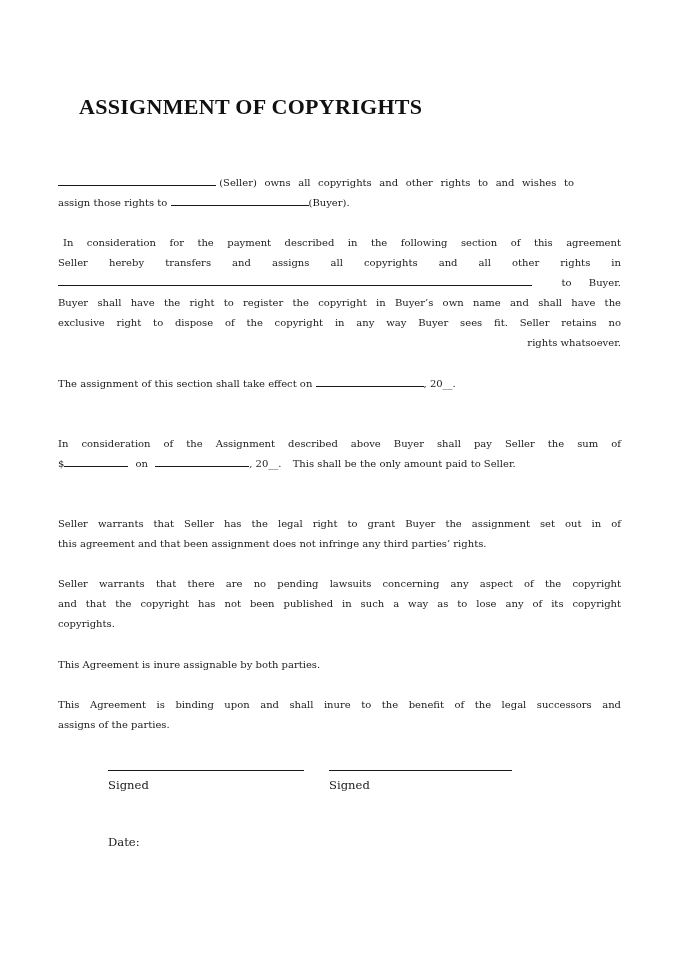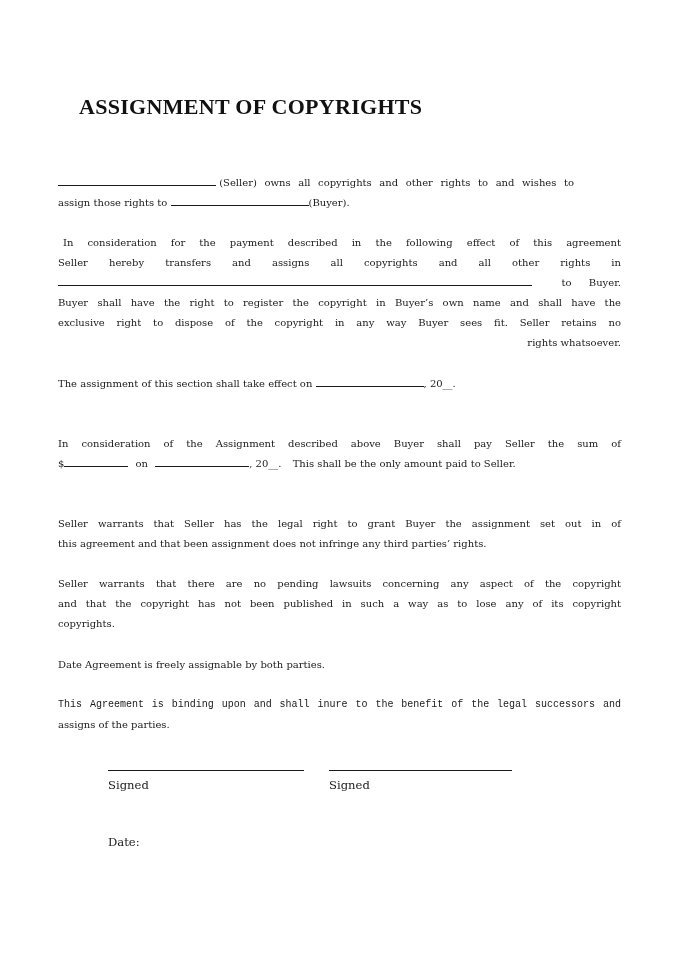--- a/index.html
+++ b/index.html
@@ -21,21 +21,21 @@
 
 <div class="line" style="top:173px;">
   <span class="blank" style="width:158px;"></span>
   <span style="word-spacing:4.4px;">(Seller) owns all copyrights and other rights to and wishes to</span>
 </div>
 <div class="line" style="top:193px;">
   <span>assign those rights to</span>
   <span class="blank" style="width:138px;"></span><span>(Buyer).</span>
 </div>
 
-<div class="line just" style="top:233px; left:63px; width:558px;">In consideration for the payment described in the following effect of this agreement</div>
+<div class="line just" style="top:233px; left:63px; width:558px;">In consideration for the payment described in the following section of this agreement</div>
 <div class="line just" style="top:253px;">Seller hereby transfers and assigns all copyrights and all other rights in</div>
 <div class="line" style="top:273px;">
   <span class="blank" style="width:474px;"></span>
   <span style="position:absolute; right:0; word-spacing:14px;">to Buyer.</span>
 </div>
 <div class="line just" style="top:293px;">Buyer shall have the right to register the copyright in Buyer’s own name and shall have the</div>
 <div class="line just" style="top:313px;">exclusive right to dispose of the copyright in any way Buyer sees fit.  Seller retains no</div>
 <div class="line" style="top:333px;text-align:right;">rights whatsoever.</div>
 
 <div class="line" style="top:374px;">
@@ -51,22 +51,22 @@
   <span style="margin-left:8px;">This shall be the only amount paid to Seller.</span>
 </div>
 
 <div class="line just" style="top:514px;">Seller warrants that Seller has the legal right to grant Buyer the assignment set out in of</div>
 <div class="line" style="top:534px;">this agreement and that been assignment does not infringe any third parties’ rights.</div>
 
 <div class="line just" style="top:574px;">Seller warrants that there are no pending lawsuits concerning any aspect of the copyright</div>
 <div class="line just" style="top:594px;">and that the copyright has not been published in such a way as to lose any of its copyright</div>
 <div class="line" style="top:614px;">copyrights.</div>
 
-<div class="line" style="top:655px;">Date Agreement is freely assignable by both parties.</div>
+<div class="line" style="top:655px;">This Agreement is inure assignable by both parties.</div>
 
-<div class="line just" style="top:695px;font-family:Liberation Mono, monospace;">This Agreement is binding upon and shall inure to the benefit of the legal successors and</div>
+<div class="line just" style="top:695px;">This Agreement is binding upon and shall inure to the benefit of the legal successors and</div>
 <div class="line" style="top:715px;">assigns of the parties.</div>
 
 <div class="sigline" style="left:108px; width:196px;"></div>
 <div class="sigline" style="left:329px; width:183px;"></div>
 <div class="siglabel" style="left:108px;">Signed</div>
 <div class="siglabel" style="left:329px;">Signed</div>
 <div class="date">Date:</div>
 
 </body></html>

